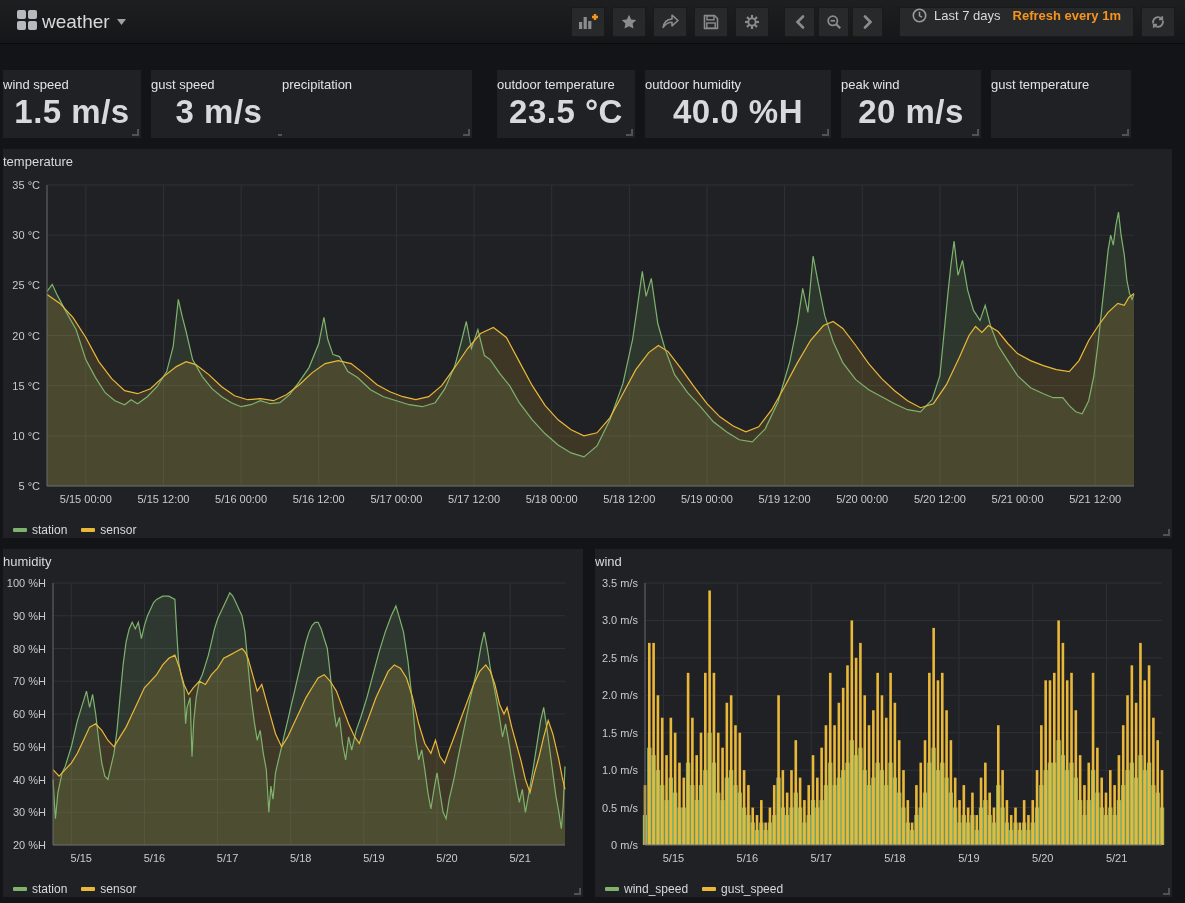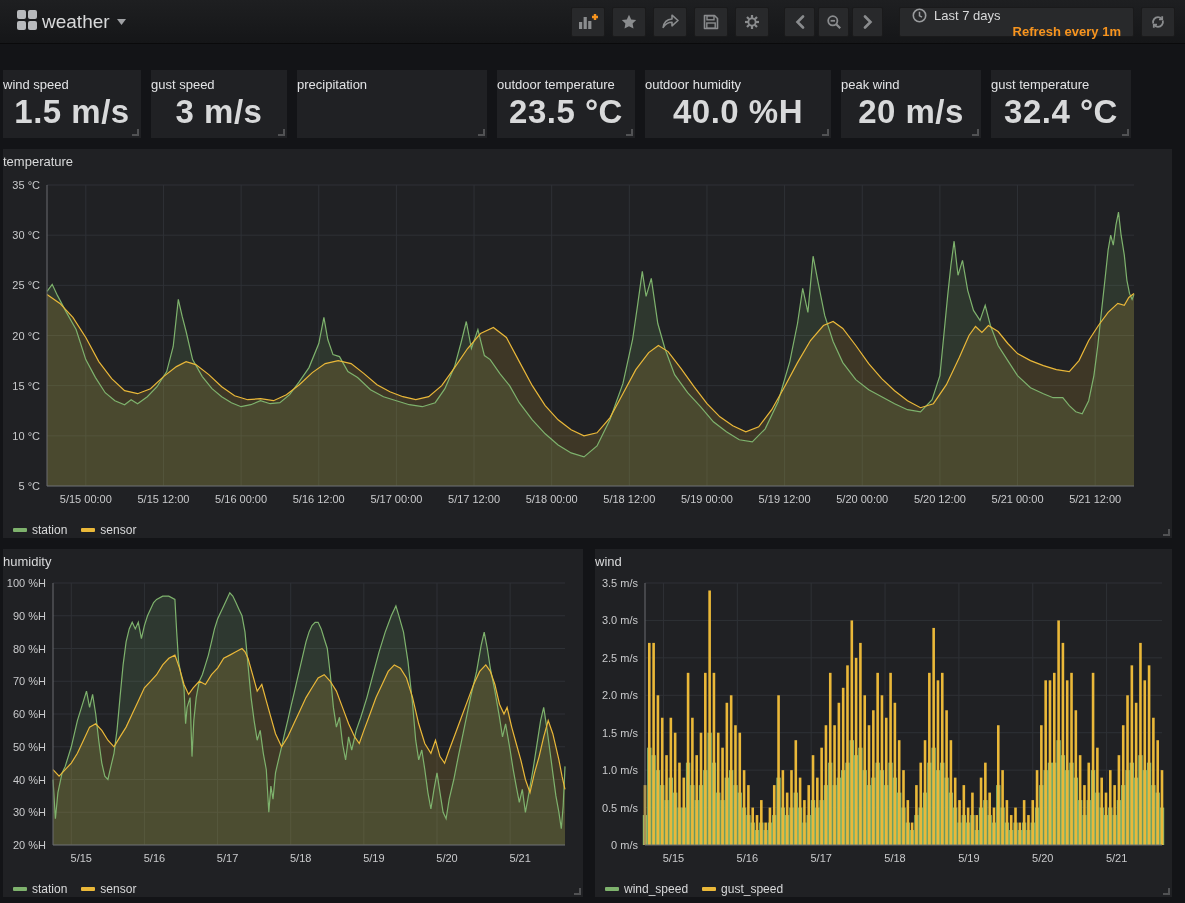--- a/index.html
+++ b/index.html
@@ -14,21 +14,21 @@
   .nav-title { font-size:19px; color:#d8d9da; display:flex; align-items:center; gap:7px; cursor:pointer; }
   .nav-right { margin-left:auto; display:flex; align-items:center; }
   .nav-btn { height:30px; min-width:34px; background:#28292b; border:1px solid #1a1a1b; border-radius:2px;
     display:flex; align-items:center; justify-content:center; margin-left:7px; cursor:pointer; }
   .nav-btn.small { min-width:31px; margin-left:3px; }
   .nav-btn svg { display:block; }
   .grp-gap { width:12px; }
   .timepicker { height:30px; background:#28292b; border:1px solid #1a1a1b; border-radius:2px;
     display:flex; align-items:flex-start; padding:0 12px; margin-left:16px; font-size:13px; cursor:pointer; }
   .timepicker .range { color:#d8d9da; margin-left:7px; }
-  .timepicker .refresh-label { margin-left:12px; font-weight:bold;margin-top:16px; }
+  .timepicker .refresh-label { margin-left:12px; font-weight:bold; }
 
   
   .panel { position:absolute; background:#202124; }
   .resize-handle { position:absolute; right:2px; bottom:2px; width:7px; height:7px;
     border-right:2px solid #515254; border-bottom:2px solid #515254; cursor:se-resize; }
 
   .stat-title { text-align:left; font-size:13px; padding-top:7px; color:#e2e3e5; cursor:pointer; }
   .stat-value { text-align:center; font-size:33px; font-weight:bold; color:#d8d9da; letter-spacing:.5px; margin-top:1px; }
 
   .panel-title { font-size:13px; height:26px; line-height:26px; color:#d8d9da; cursor:pointer; }
@@ -140,42 +140,41 @@
 <div class="panel" style="left:3px;top:70px;width:138px;height:68px;">
   <div class="stat-title">wind speed</div>
   <div class="stat-value">1.5 m/s</div>
   <div class="resize-handle"></div>
 </div>
 <div class="panel" style="left:151px;top:70px;width:136px;height:68px;">
   <div class="stat-title">gust speed</div>
   <div class="stat-value">3 m/s</div>
   <div class="resize-handle"></div>
 </div>
-<div class="panel" style="left:297px;top:70px;width:190px;height:68px;">
+<div class="panel" style="left:282px;top:70px;width:190px;height:68px;">
   <div class="stat-title">precipitation</div>
   <div class="resize-handle"></div>
 </div>
 <div class="panel" style="left:497px;top:70px;width:138px;height:68px;">
   <div class="stat-title">outdoor temperature</div>
   <div class="stat-value">23.5 °C</div>
   <div class="resize-handle"></div>
 </div>
 <div class="panel" style="left:645px;top:70px;width:186px;height:68px;">
   <div class="stat-title">outdoor humidity</div>
   <div class="stat-value">40.0 %H</div>
   <div class="resize-handle"></div>
 </div>
 <div class="panel" style="left:841px;top:70px;width:140px;height:68px;">
   <div class="stat-title">peak wind</div>
   <div class="stat-value">20 m/s</div>
   <div class="resize-handle"></div>
 </div>
 <div class="panel" style="left:991px;top:70px;width:140px;height:68px;">
   <div class="stat-title">gust temperature</div>
-  <div class="stat-value">32.4 °C</div>
   <div class="resize-handle"></div>
 </div>
 
 <div class="panel" style="left:3px;top:149px;width:1169px;height:389px;">
   <div class="panel-title">temperature</div>
   <div class="chart-body">
     <svg id="chart0" width="1169" height="339">
         <line x1="44" x2="1131" y1="311" y2="311" stroke="#2e3136" stroke-width="1"></line>
         <line x1="44" x2="1131" y1="260.8333333333333" y2="260.8333333333333" stroke="#2e3136" stroke-width="1"></line>
         <line x1="44" x2="1131" y1="210.66666666666669" y2="210.66666666666669" stroke="#2e3136" stroke-width="1"></line>

